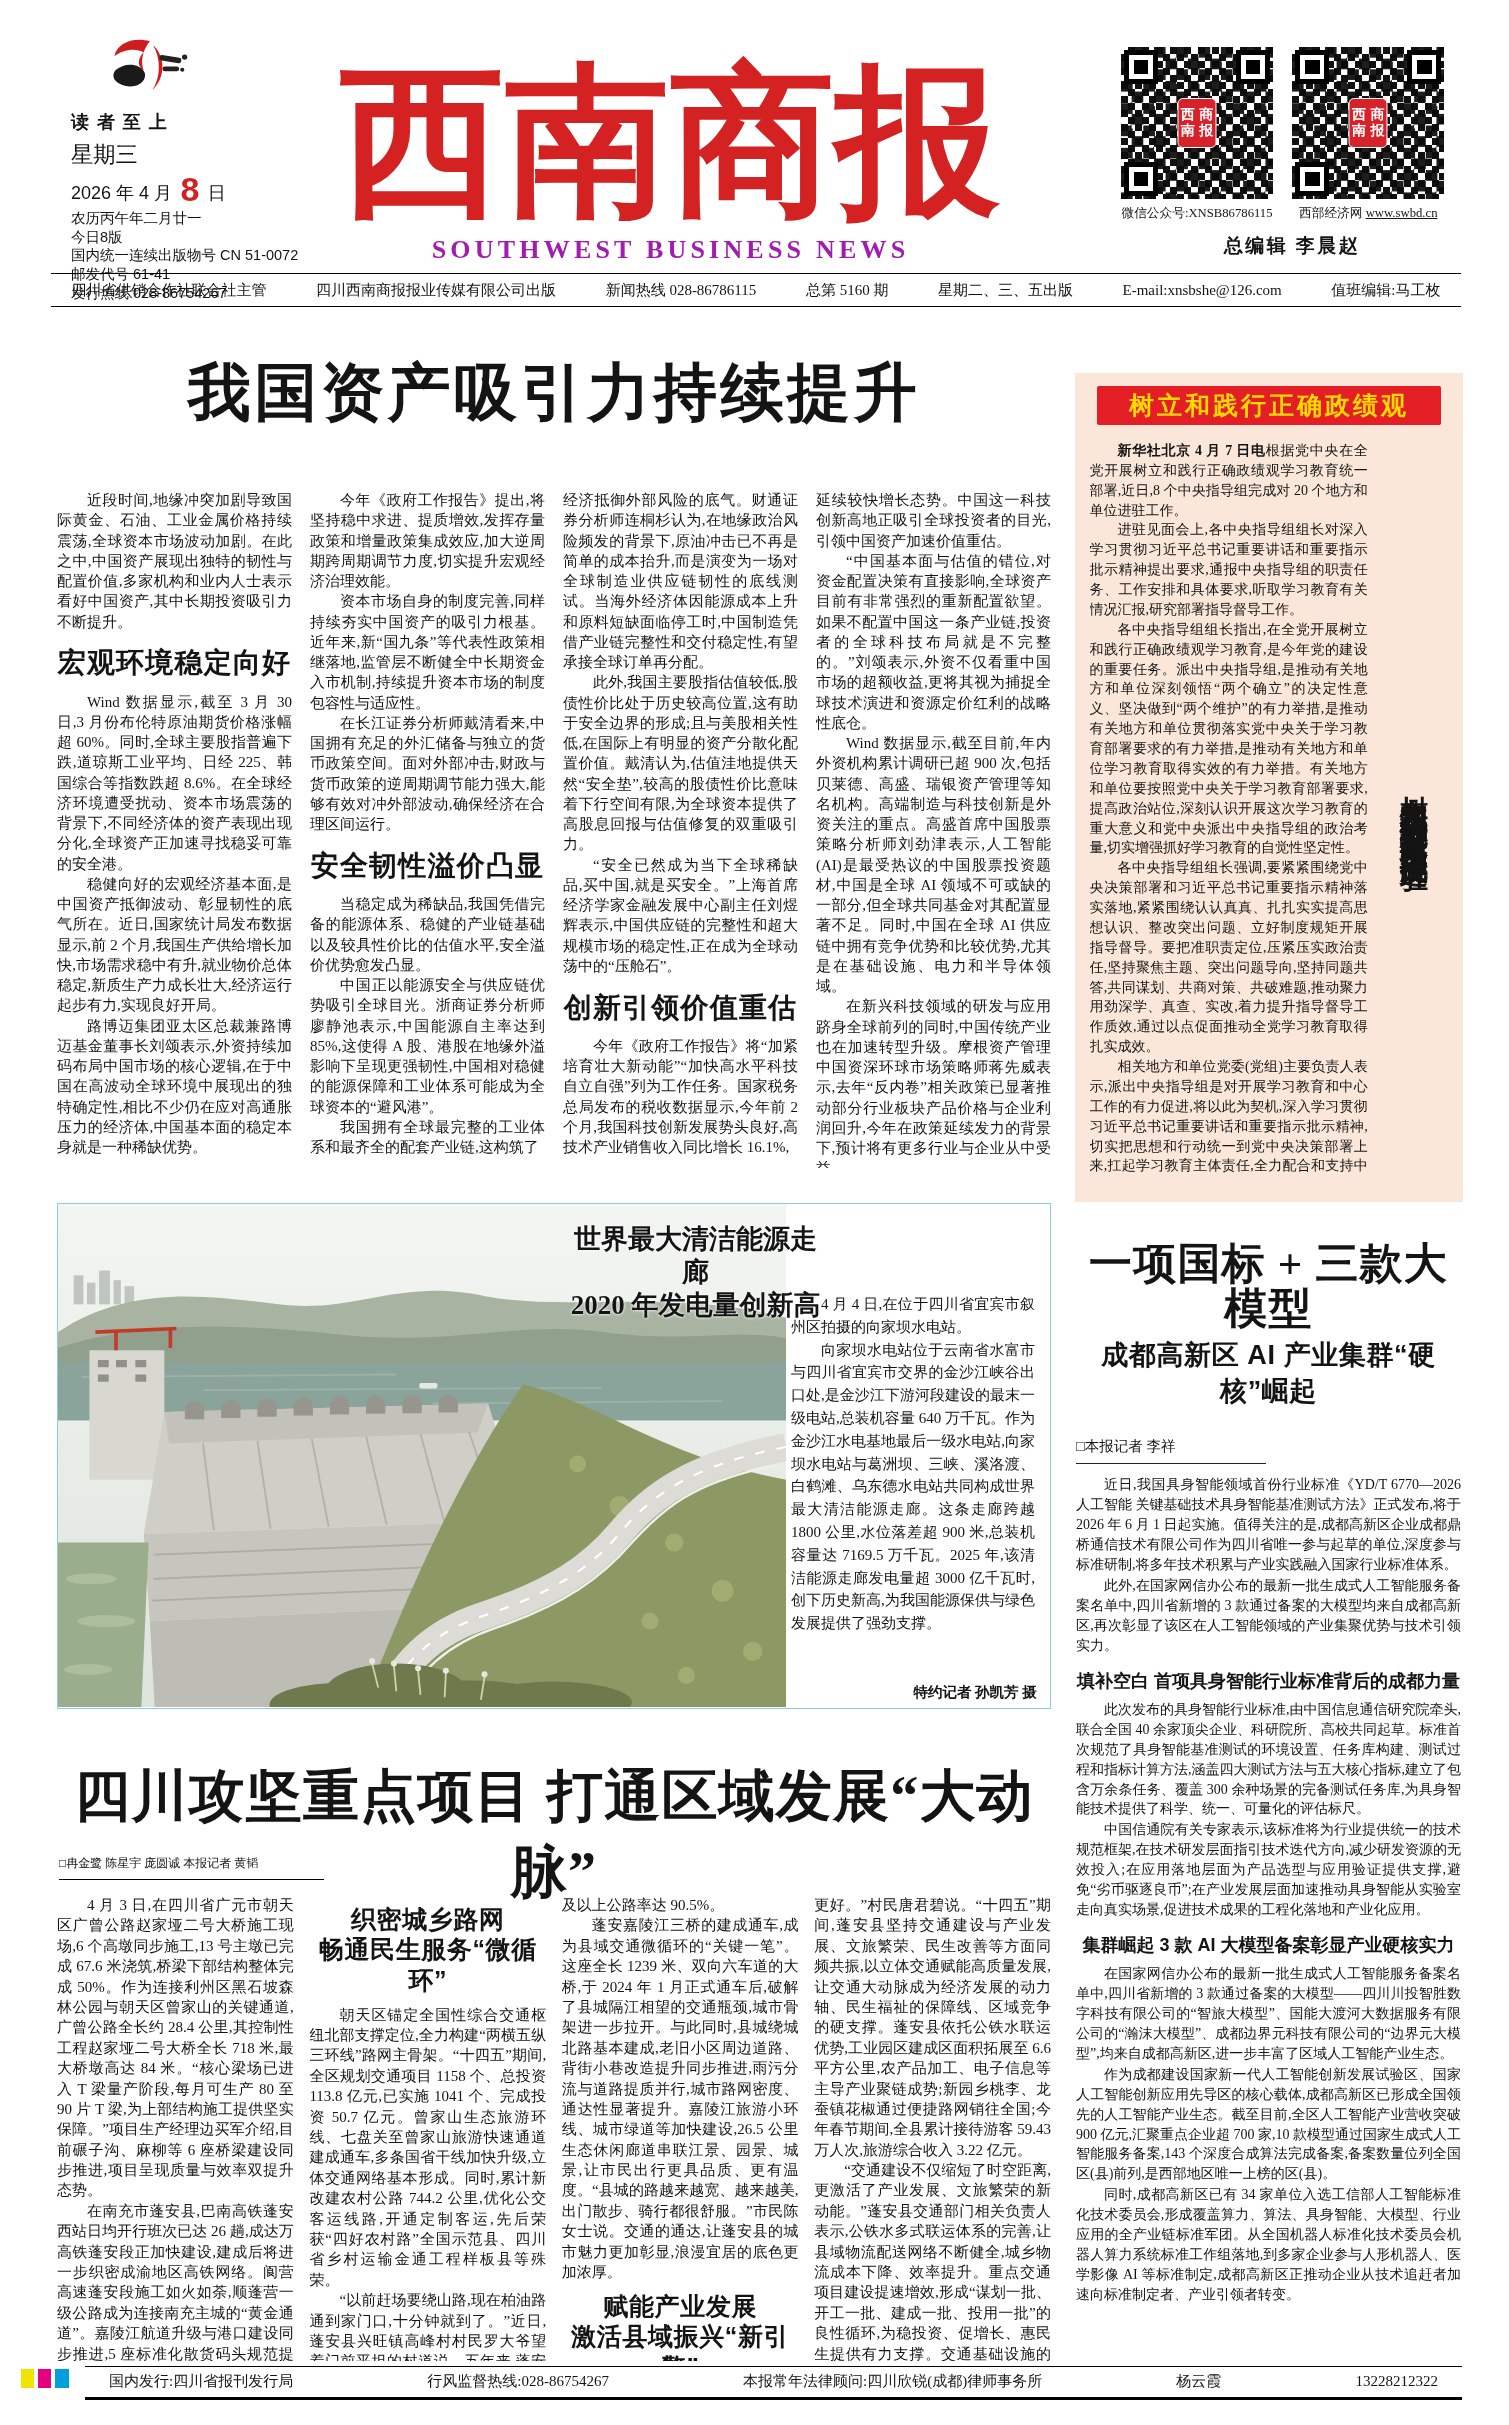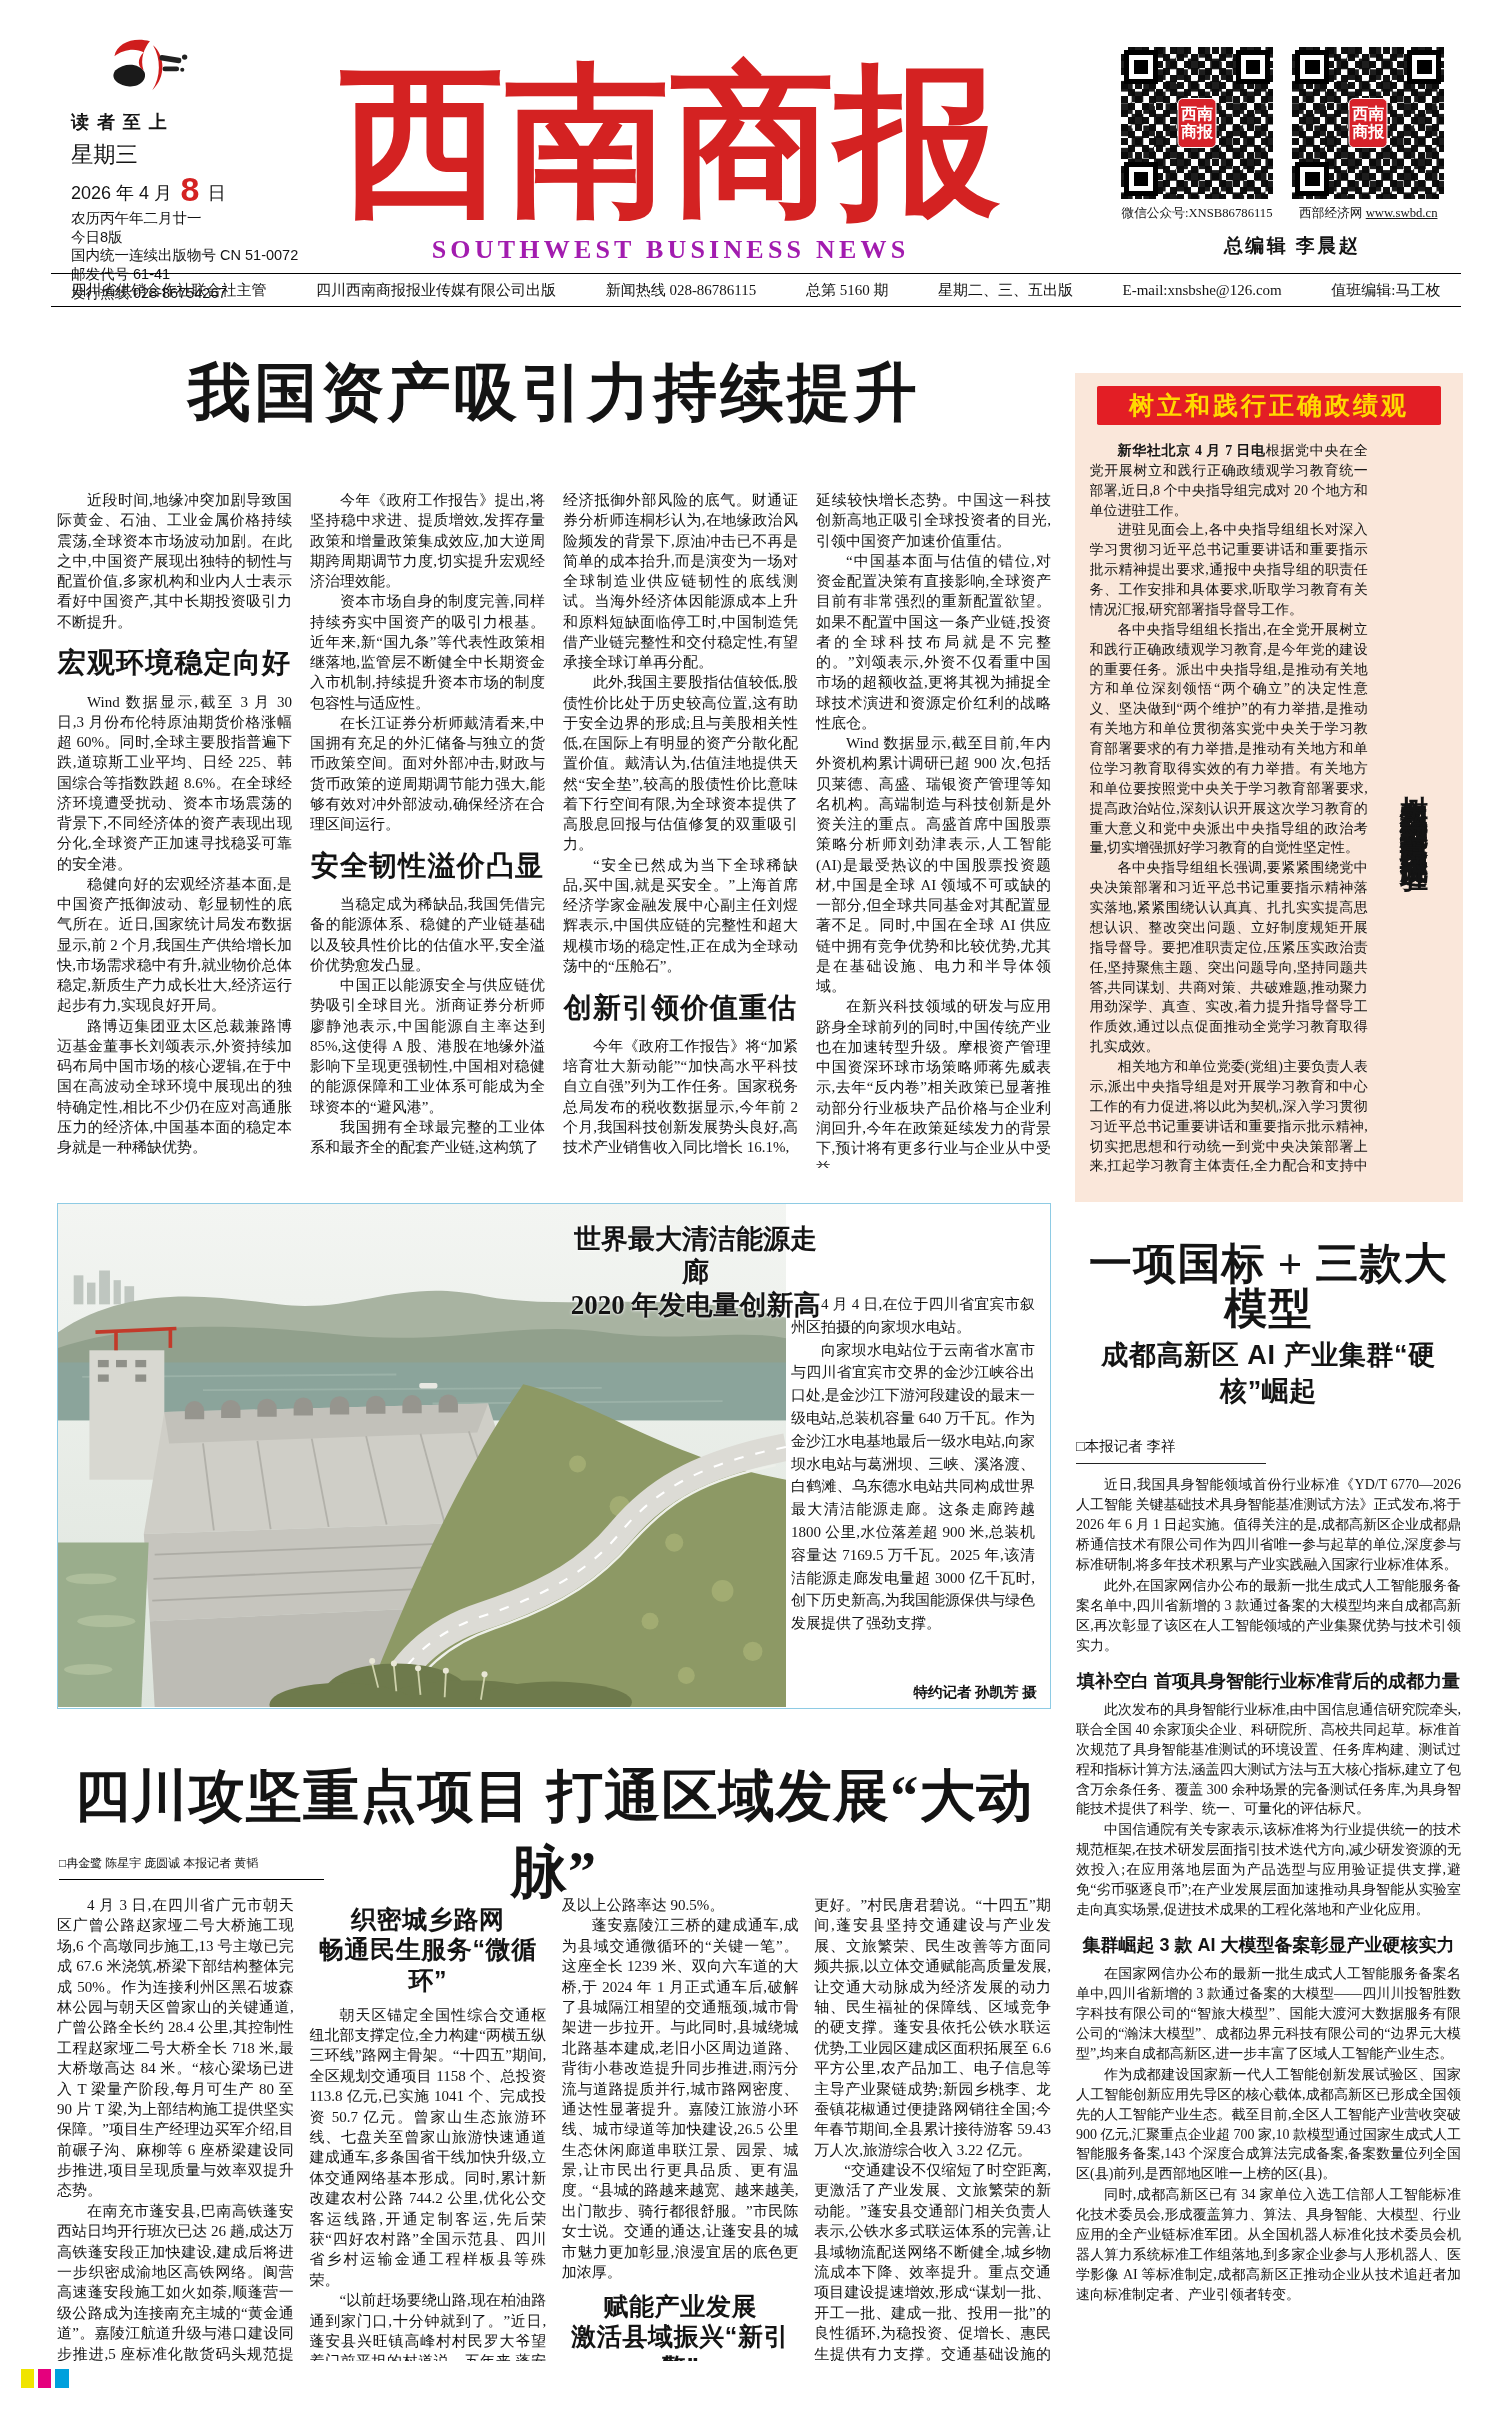--- a/index.html
+++ b/index.html
@@ -25,21 +25,21 @@
   .qr-row{display:flex;gap:19.3px}
   .qr{position:relative;width:152px;height:152px;background-color:#fff;
       background-image:repeating-conic-gradient(rgba(10,10,10,.92) 0% 25%,rgba(255,255,255,0) 0% 50%),
                        repeating-conic-gradient(#101010 0% 25%,#ffffff 0% 50%);
       background-size:22.3px 22.3px,14px 14px}
   .finder{position:absolute;width:34px;height:34px;border:5.4px solid #000;background:#fff;box-sizing:border-box}
   .finder::after{content:"";position:absolute;inset:4.8px;background:#000}
   .f-tl{left:3px;top:3px}.f-tr{right:3px;top:3px}.f-bl{left:3px;bottom:3px}
   .qr-badge{position:absolute;left:50%;top:50%;transform:translate(-50%,-50%);
             width:37px;height:48px;background:#d7222a;border:1.8px solid #fff;border-radius:5.4px;
-            color:#fff;font-size:16px;font-weight:bold;display:flex;flex-direction:column;
+            color:#fff;font-size:14px;font-weight:bold;display:flex;flex-direction:row;
             align-items:center;justify-content:center;line-height:1.12;text-align:center}
   .qr-caps{display:flex;gap:19.3px;margin-top:6px}
   .qr-cap{width:152px;text-align:center;font-size:12.7px;white-space:nowrap}
   .qr-cap .url{text-decoration:underline}
   .chief{margin-top:11px;text-align:center;font-size:19px;font-weight:bold;
          font-family:"Liberation Sans","DejaVu Sans",sans-serif;letter-spacing:2.4px}
 
   
   .info-bar{position:absolute;left:51px;top:273px;width:1410px;box-sizing:border-box;
             border-top:1.8px solid #000;border-bottom:1.8px solid #000;padding:6.6px 20.5px;
@@ -407,15 +407,22 @@
       <p>同时,成都高新区已有 34 家单位入选工信部人工智能标准化技术委员会,形成覆盖算力、算法、具身智能、大模型、行业应用的全产业链标准军团。从全国机器人标准化技术委员会机器人算力系统标准工作组落地,到多家企业参与人形机器人、医学影像 AI 等标准制定,成都高新区正推动企业从技术追赶者加速向标准制定者、产业引领者转变。</p>
 
     </div>
   </div>
 
   <div class="print-marks">
     <i class="mk-y"></i>
     <i class="mk-m"></i>
     <i class="mk-c"></i>
   </div>
+  <div class="footer">
+    <span>国内发行:四川省报刊发行局</span>
+    <span>行风监督热线:028-86754267</span>
+    <span>本报常年法律顾问:四川欣锐(成都)律师事务所</span>
+    <span>杨云霞</span>
+    <span>13228212322</span>
+  </div>
 
 </div>
 
 
 </body></html>

